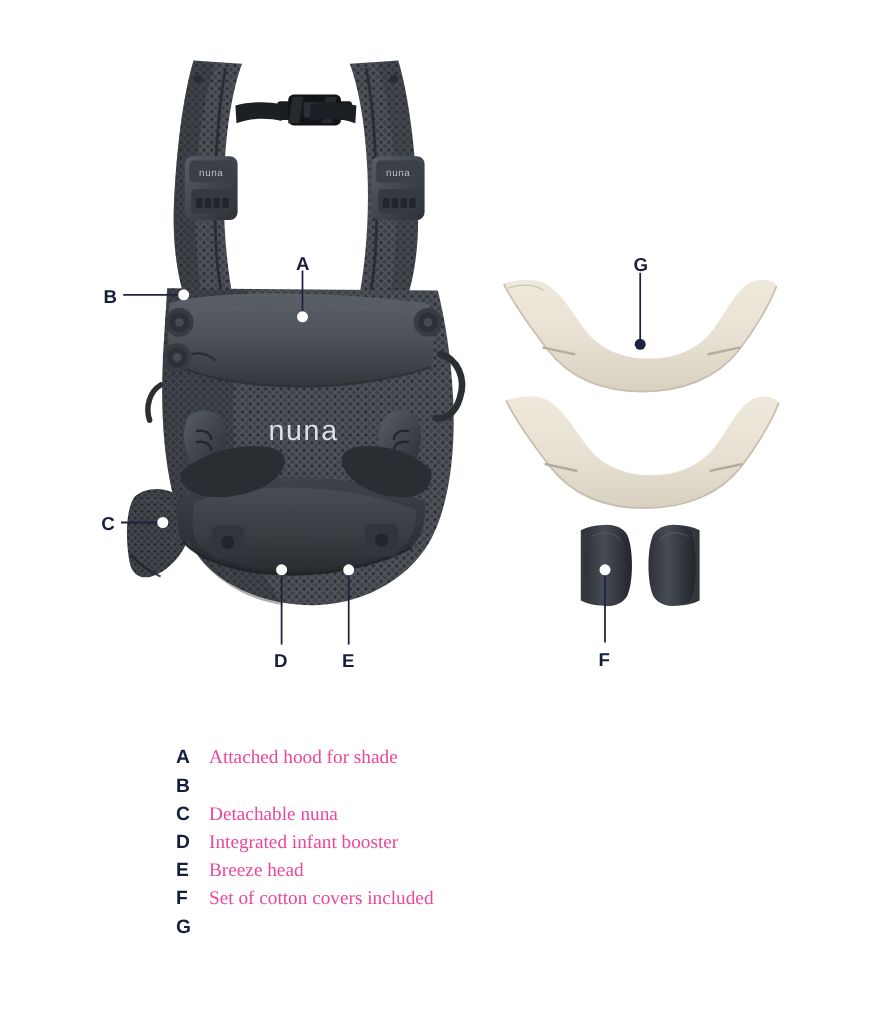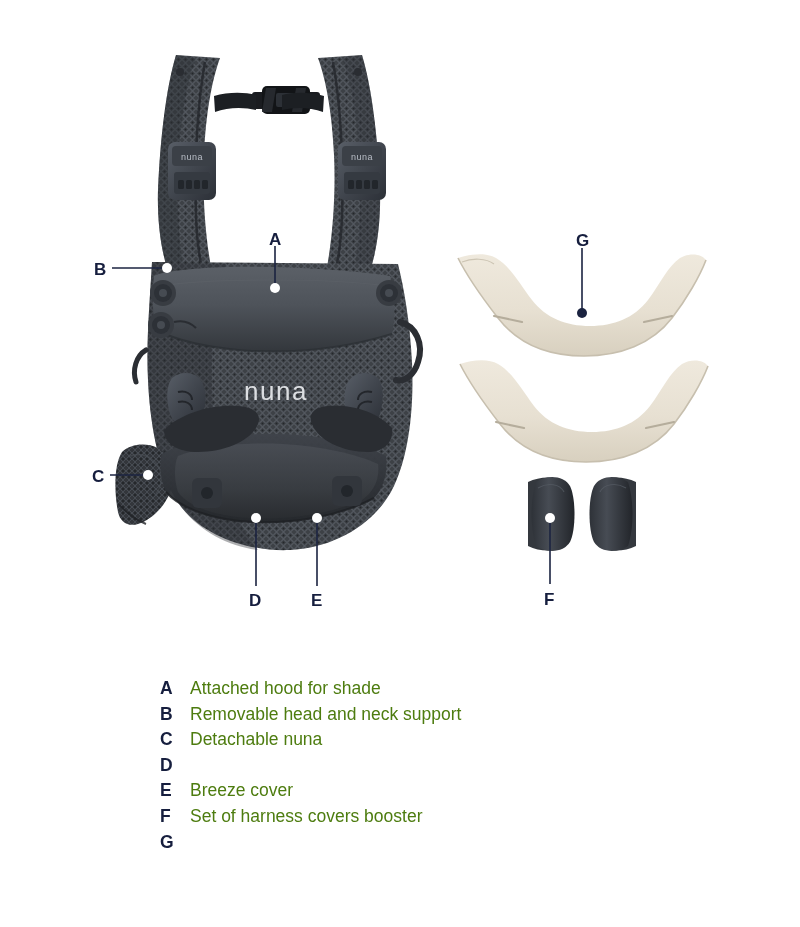--- a/index.html
+++ b/index.html
@@ -51,22 +51,22 @@
     width: 30px;
     flex: 0 0 30px;
     font-size: 17.5px;
     font-weight: bold;
     color: #161e3e;
     font-family: "Liberation Sans", sans-serif;
   }
   .legend-text {
     font-size: 17.5px;
     font-weight: normal;
-    color: #4d7c0f;
-    font-family: Liberation Sans, sans-serif;
+    color: #ec4899;
+    font-family: Liberation Serif, serif;
     white-space: nowrap;
   }
 </style>
 </head>
 <body>
 
 <div id="stage">
 
   <svg id="diagram" viewBox="0 0 800 660" xmlns="http://www.w3.org/2000/svg">
     <defs>
@@ -345,35 +345,35 @@
   <div class="callout-label" style="left:544px; top:591px;">F</div>
   <div class="callout-label" style="left:576px; top:232px;">G</div>
 
   <div id="legend">
     <div class="legend-row">
       <span class="legend-key">A</span>
       <span class="legend-text">Attached hood for shade</span>
     </div>
     <div class="legend-row">
       <span class="legend-key">B</span>
-      <span class="legend-text">Removable head and neck support</span>
     </div>
     <div class="legend-row">
       <span class="legend-key">C</span>
       <span class="legend-text">Detachable nuna</span>
     </div>
     <div class="legend-row">
       <span class="legend-key">D</span>
+      <span class="legend-text">Integrated infant booster</span>
     </div>
     <div class="legend-row">
       <span class="legend-key">E</span>
-      <span class="legend-text">Breeze cover</span>
+      <span class="legend-text">Breeze head</span>
     </div>
     <div class="legend-row">
       <span class="legend-key">F</span>
-      <span class="legend-text">Set of harness covers booster</span>
+      <span class="legend-text">Set of cotton covers included</span>
     </div>
     <div class="legend-row">
       <span class="legend-key">G</span>
     </div>
   </div>
 
 </div>
 
 </body></html>

